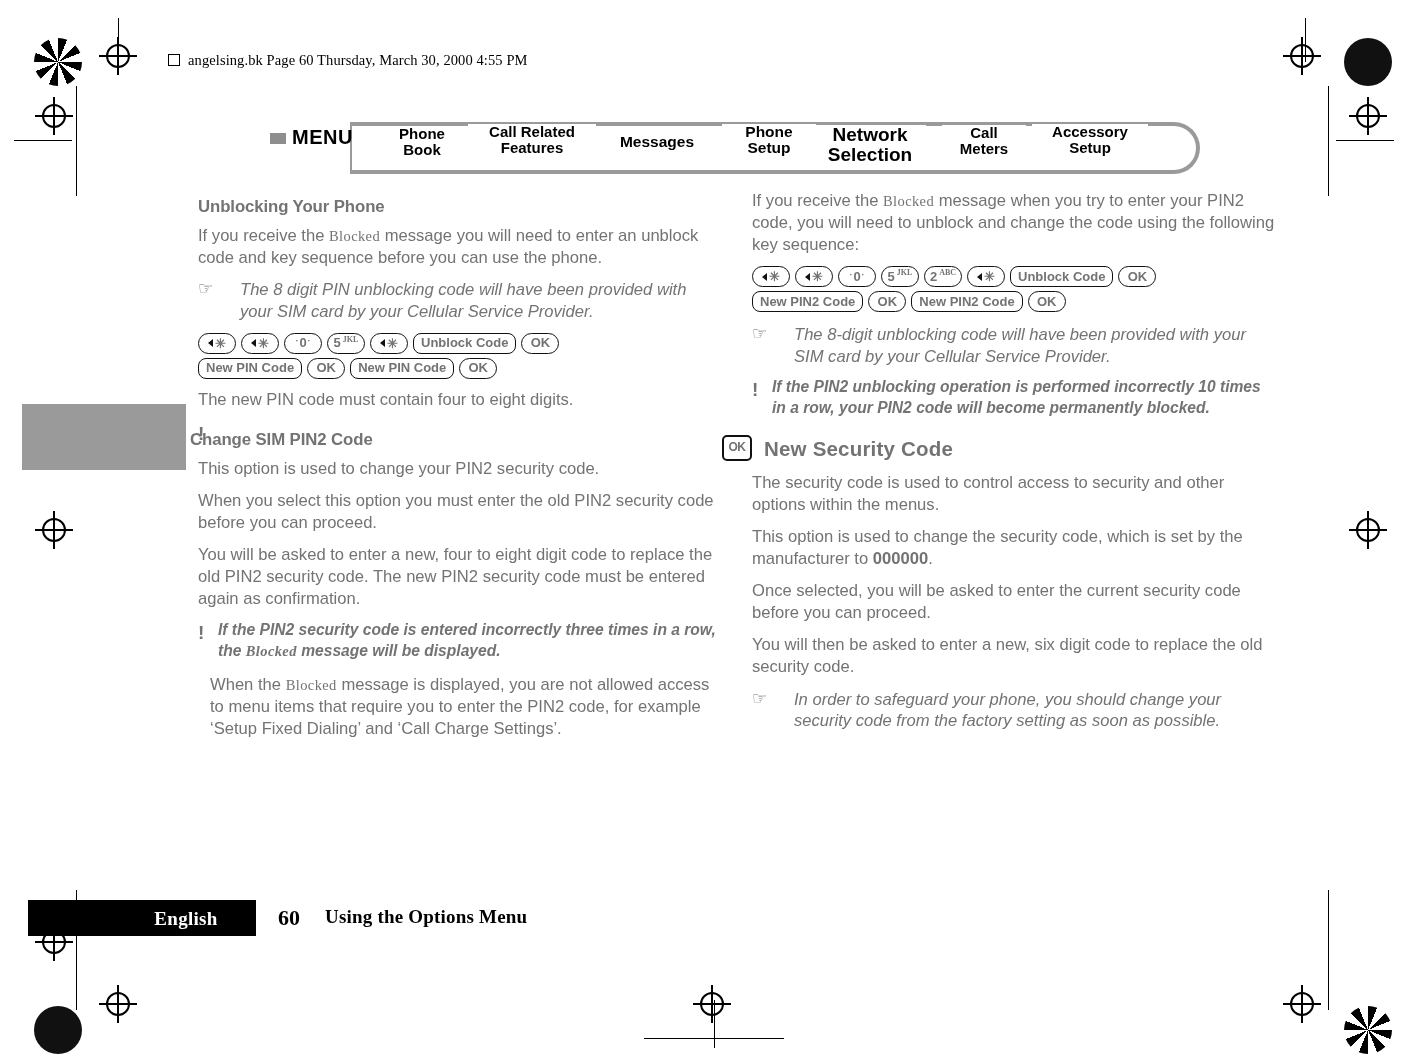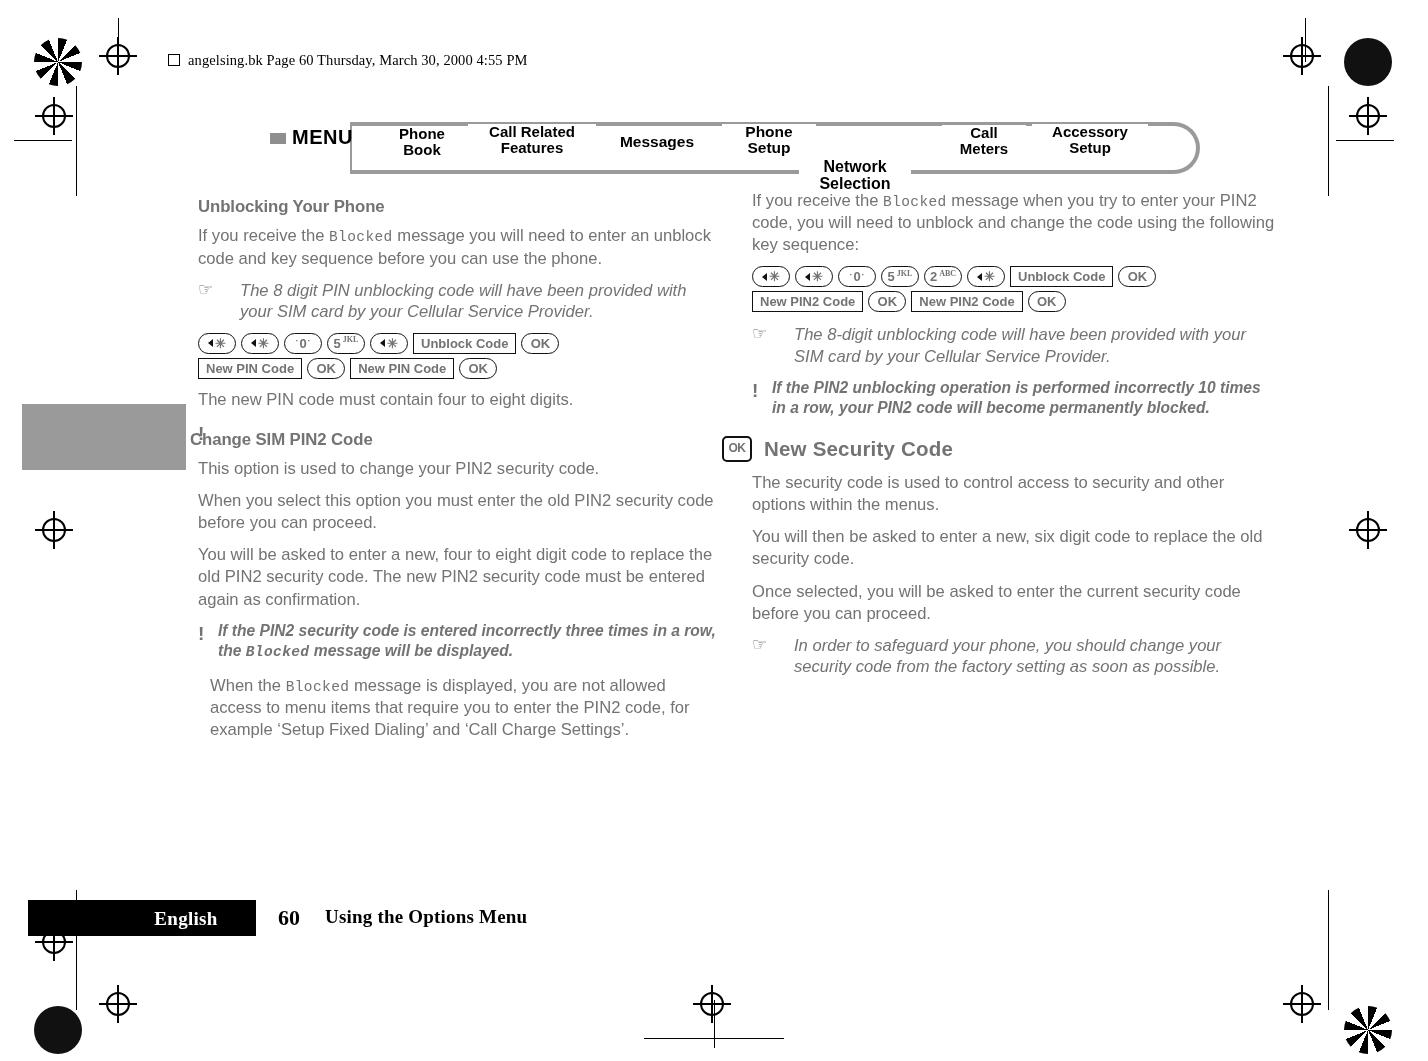--- a/index.html
+++ b/index.html
@@ -136,21 +136,21 @@
     font-weight: bold;
     margin: 0 0 7px 0;
     letter-spacing: -0.1px;
   }
   h3.sec.indent-less { margin-left: -8px; }
 
   p.body {
     margin: 0 0 10px 0;
   }
   .mono {
-    font-family: Liberation Mono, monospace;
+    font-family: Liberation Serif, serif;
     font-size: 14.5px;
     letter-spacing: 0.4px;
   }
 
   
   .note {
     position: relative;
     margin: 0 0 10px 0;
     padding-left: 42px;
     font-style: italic;
@@ -186,21 +186,21 @@
     display: flex;
     flex-wrap: wrap;
     align-items: center;
     gap: 5px;
   }
   .key {
     display: inline-flex;
     align-items: center;
     justify-content: center;
     border: 1.6px solid #111;
-    border-radius: 0;
+    border-radius: 8px;
     height: 21px;
     padding: 0 7px;
     font-size: 13px;
     font-weight: bold;
     background: #fff;
     box-sizing: border-box;
     white-space: nowrap;
   }
   .key.round {
     border-radius: 11px;
@@ -349,21 +349,21 @@
     <span class="bar"></span><span>MENU</span>
   </div>
 
   <div class="menu-label" style="left:108px; top:14px; width:78px; font-size:15px;">Phone
 Book</div>
   <div class="menu-label" style="left:198px; top:12px; width:118px; font-size:15px;">Call Related
 Features</div>
   <div class="menu-label" style="left:322px; top:22px; width:120px; font-size:15.5px;">Messages</div>
   <div class="menu-label" style="left:452px; top:12px; width:84px; font-size:15.5px;">Phone
 Setup</div>
-  <div class="menu-label" style="left:529px; top:13px; width:102px; font-size:16px;margin-top:34px;">Network
+  <div class="menu-label" style="left:544px; top:13px; width:102px; font-size:19px;">Network
 Selection</div>
   <div class="menu-label" style="left:672px; top:13px; width:74px; font-size:15px;">Call
 Meters</div>
   <div class="menu-label" style="left:762px; top:12px; width:106px; font-size:15px;">Accessory
 Setup</div>
 </div>
 
 <div class="gray-tab"></div>
 
 <div class="col left">
@@ -488,23 +488,26 @@
     <span>If the PIN2 unblocking operation is performed incorrectly 10 times in a row, your PIN2 code will become permanently blocked.</span>
   </div>
 
   <div class="sechead">
     <div class="okbox">OK</div>
     <div class="t">New Security Code</div>
   </div>
 
   <p class="body">The security code is used to control access to security and other options within the menus.</p>
 
-
+  <p class="body">
+    <span>This option is used to change the security code, which is set by the manufacturer to </span><b>000000</b><span>.</span>
+  </p>
+
+  <p class="body">Once selected, you will be asked to enter the current security code before you can proceed.</p>
   <p class="body">You will then be asked to enter a new, six digit code to replace the old security code.</p>
-  <p class="body">Once selected, you will be asked to enter the current security code before you can proceed.</p>
 
   <div class="note">
     <span class="gly">☞</span>
     <span>In order to safeguard your phone, you should change your security code from the factory setting as soon as possible.</span>
   </div>
 </div>
 
 <div class="footer-bar"></div>
 <div class="footer-lang">English</div>
 <div class="footer-page">60</div>

